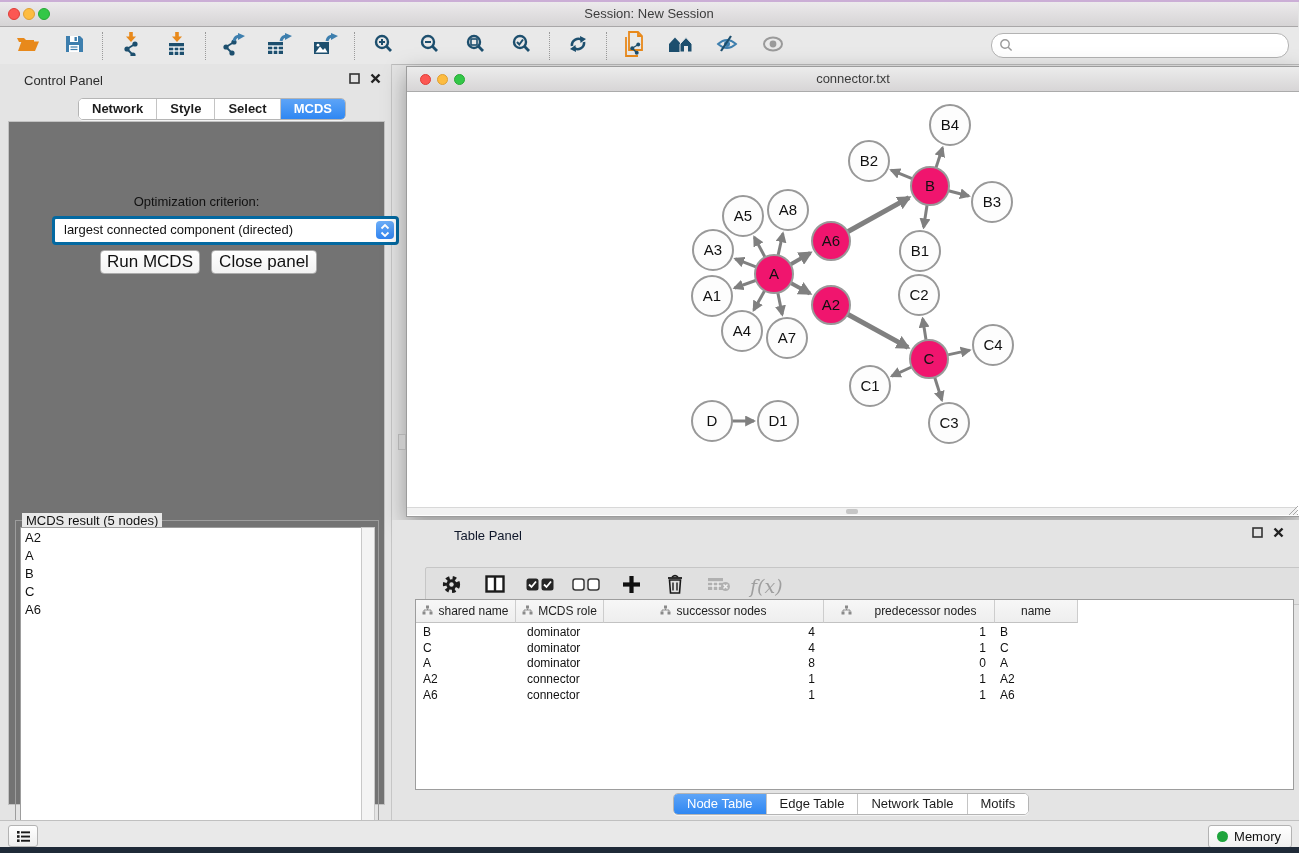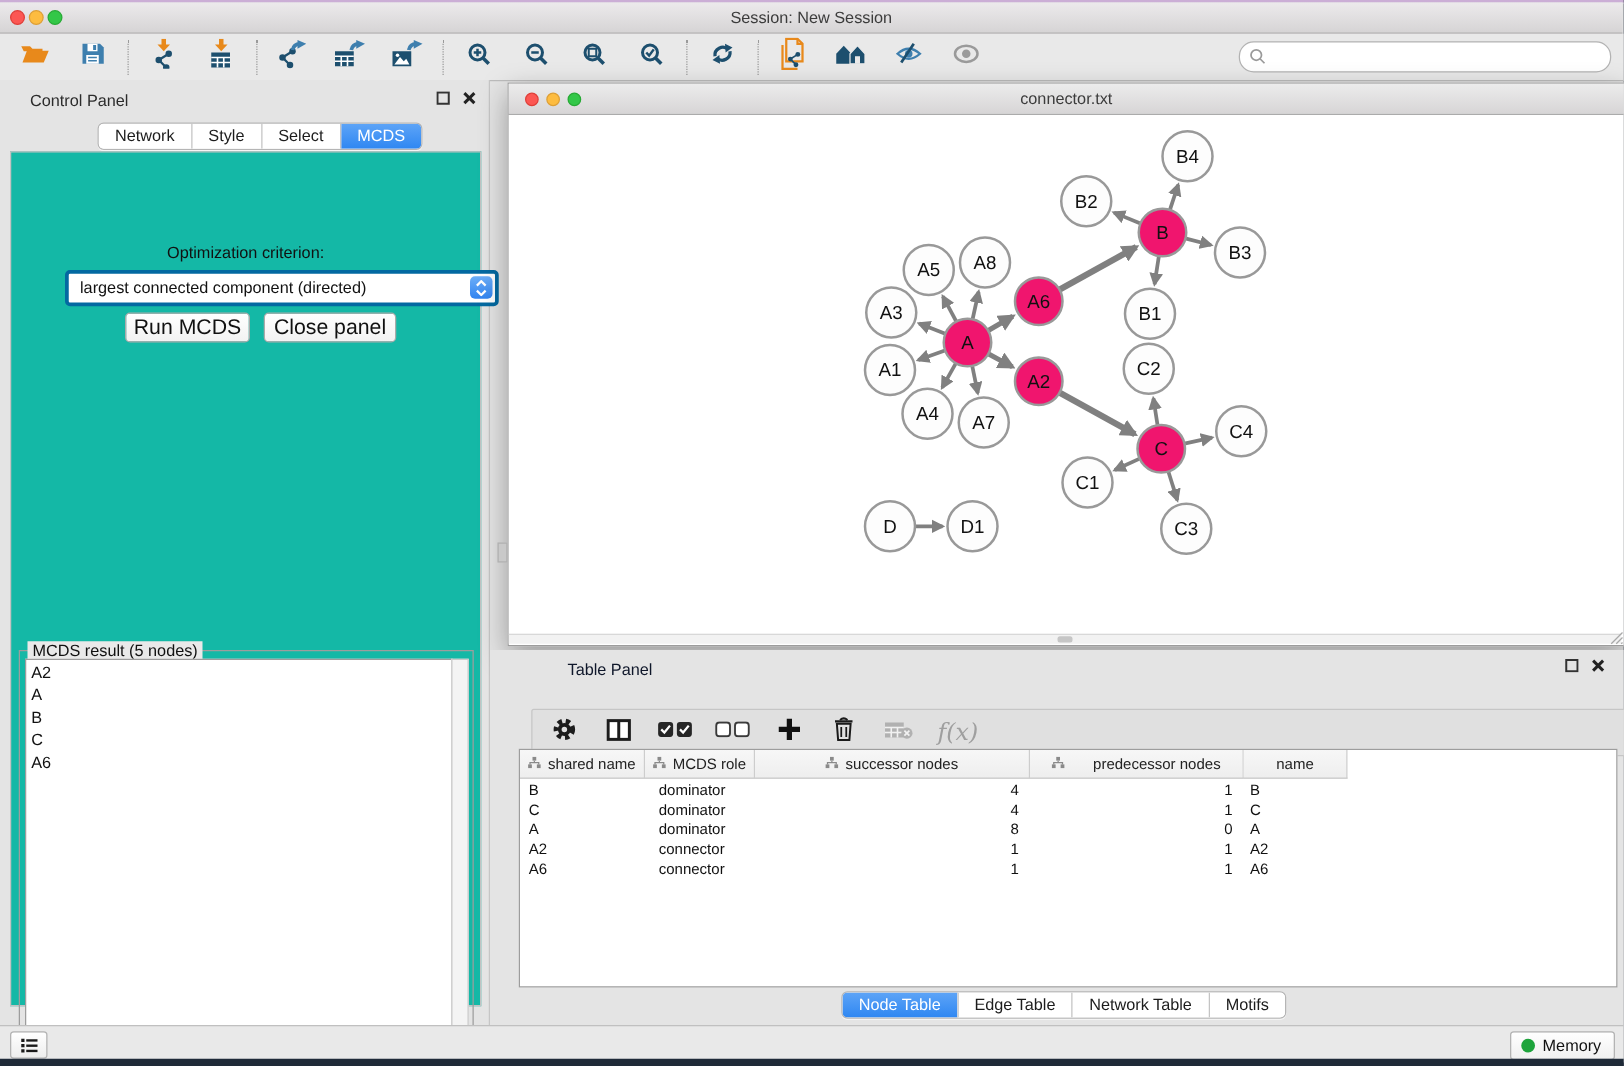--- a/index.html
+++ b/index.html
@@ -25,28 +25,28 @@
   .tb-btn{width:30px;height:28px;display:flex;align-items:center;justify-content:center;cursor:default;}
   #toolbar-search{position:absolute;right:10px;top:6px;width:296px;height:23px;background:#fff;
                   border:1px solid #b3b3b3;border-radius:12px;}
   #toolbar-search input{position:absolute;left:26px;top:2px;width:260px;height:17px;border:none;outline:none;
                   font-size:12px;background:transparent;}
   #toolbar-search svg{position:absolute;left:7px;top:4px;}
   
   #control-panel{left:0;top:62px;width:391px;height:756px;background:#e4e4e4;border-right:1px solid #c6c6c6;}
   #cp-header{left:24px;top:9px;font-size:13px;color:#2c2c2c;}
   .win-btns{position:absolute;top:9px;display:flex;gap:10px;align-items:center;}
-  #cp-body{left:8px;top:57px;width:375px;height:682px;background:#14b8a6;border:1px solid #c2c2c2;}
+  #cp-body{left:8px;top:57px;width:375px;height:682px;background:#737373;border:1px solid #c2c2c2;}
   .seg-tabs{position:absolute;display:flex;border:1px solid #b5b5b5;border-radius:5px;overflow:hidden;
             background:#fff;height:20px;box-shadow:0 1px 0 rgba(255,255,255,.6);}
   .seg-tab{font-size:13px;color:#1c1c1c;line-height:20px;padding:0 13px;background:#fff;
            border-left:1px solid #c4c4c4;white-space:nowrap;}
   .seg-tab:first-child{border-left:none;}
   .seg-tab.active{background:linear-gradient(#5da4f7,#2f87f2);color:#fff;}
-  #cp-tabs{left:78px;top:34px;}
+  #cp-tabs{left:78px;top:34px;font-weight:bold;}
   #cp-opt-label{left:0;top:72px;width:375px;text-align:center;font-size:13px;color:#111;}
   #cp-dropdown{left:43px;top:94px;width:313px;height:23px;background:#fff;border:3px solid #0369a1;
                border-radius:4px;padding-left:28px;}
   #cp-dropdown .dd-text{position:absolute;left:9px;top:3px;font-size:13px;color:#111;}
   #cp-dropdown .dd-step{position:absolute;right:2px;top:2px;width:18px;height:18px;border-radius:4px;
                background:linear-gradient(#6caef8,#3184f0);display:flex;flex-direction:column;
                align-items:center;justify-content:center;gap:1px;}
   .mac-btn{position:absolute;height:22px;background:linear-gradient(#ffffff,#f2f2f2);
            border:1px solid #ababab;border-radius:4px;font-size:17px;color:#111;
            display:flex;align-items:center;justify-content:center;}

